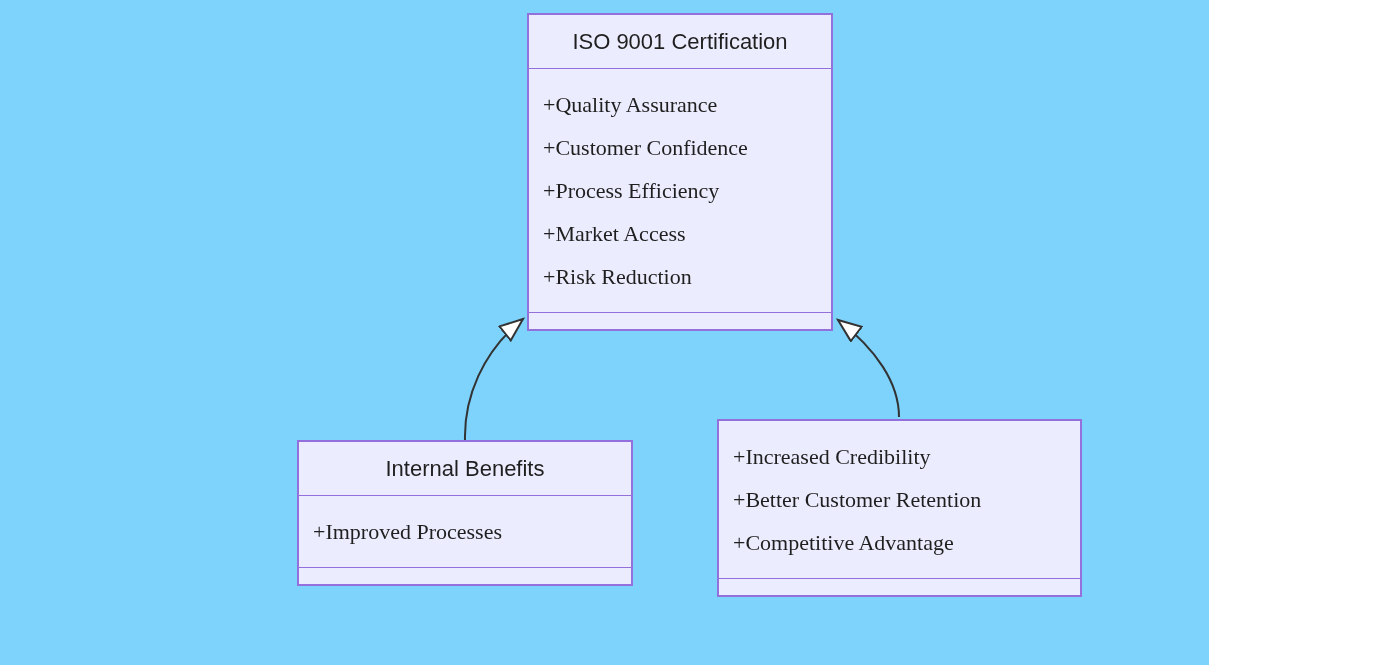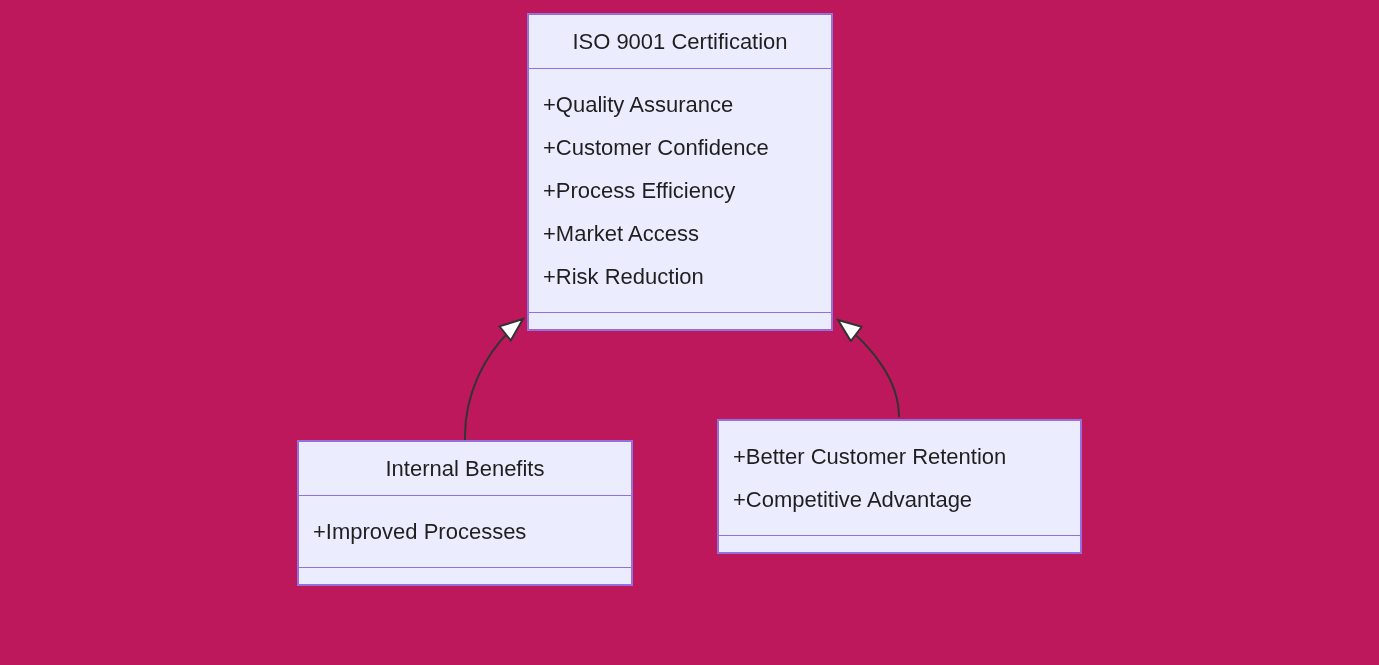--- a/index.html
+++ b/index.html
@@ -3,23 +3,23 @@
 <meta charset="utf-8">
 <style>
   * { margin: 0; padding: 0; box-sizing: border-box; }
   html, body { background: #ffffff; }
   body {
     font-family: "Liberation Sans", "DejaVu Sans", sans-serif;
     color: #1f1f1f;
   }
   .canvas {
     position: relative;
-    width: 1379px;
+    width: 1209px;
     height: 665px;
-    background: #be185d;
+    background: #7dd3fc;
     overflow: hidden;
   }
   .arrow-layer {
     position: absolute;
     left: 0; top: 0;
     width: 1379px; height: 665px;
     pointer-events: none;
     z-index: 2;
   }
   .class-box {
@@ -33,20 +33,21 @@
     align-items: center;
     justify-content: center;
     height: 54px;
     font-size: 22px;
     border-bottom: 1px solid #9370DB;
     white-space: nowrap;
   }
   .class-attrs {
     padding: 14px 0 14px 14px;
     border-bottom: 1px solid #9370DB;
+    font-family: Liberation Serif, serif;
   }
   .class-attr {
     height: 43px;
     display: flex;
     align-items: center;
     font-size: 22px;
     white-space: nowrap;
   }
   .class-methods {
     height: 16px;
@@ -85,19 +86,20 @@
   <div class="class-box" id="box-int">
     <div class="class-title">Internal Benefits</div>
     <div class="class-attrs">
       <div class="class-attr">+Improved Processes</div>
     </div>
     <div class="class-methods"></div>
   </div>
 
   <div class="class-box" id="box-ext">
     <div class="class-attrs">
+      <div class="class-attr">+Increased Credibility</div>
       <div class="class-attr">+Better Customer Retention</div>
       <div class="class-attr">+Competitive Advantage</div>
     </div>
     <div class="class-methods"></div>
   </div>
 
 </div>
 
 </body></html>

